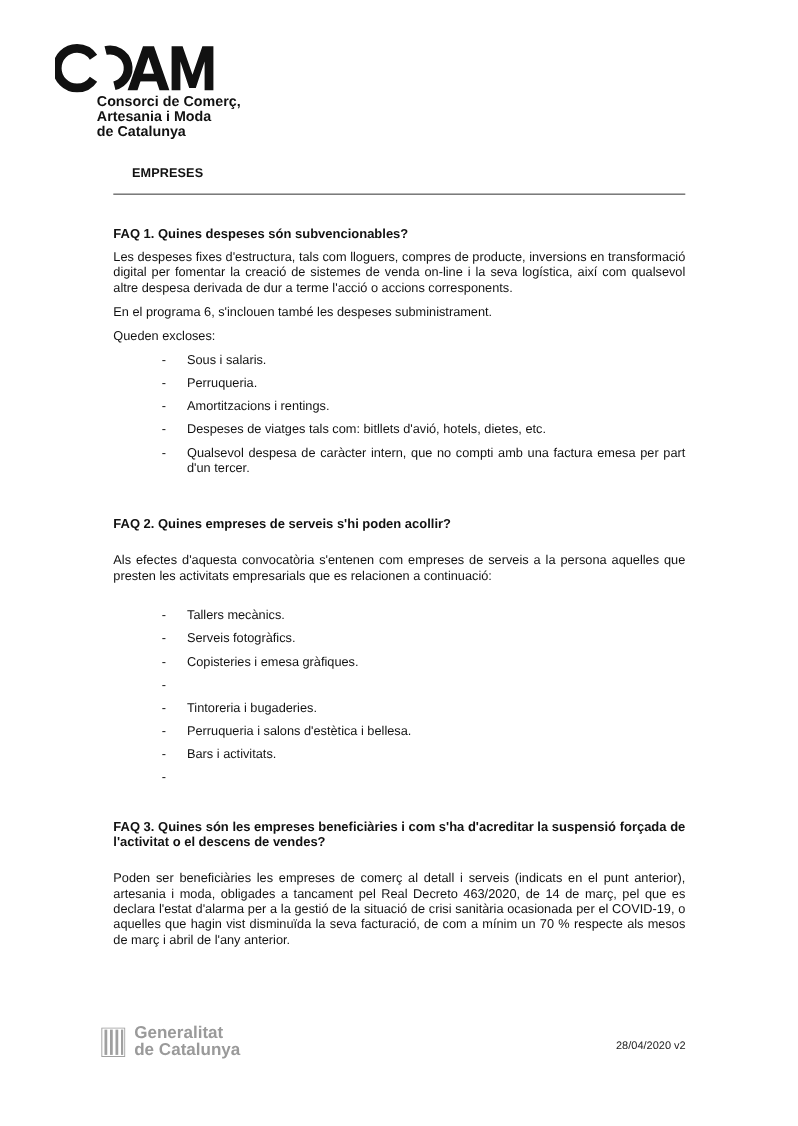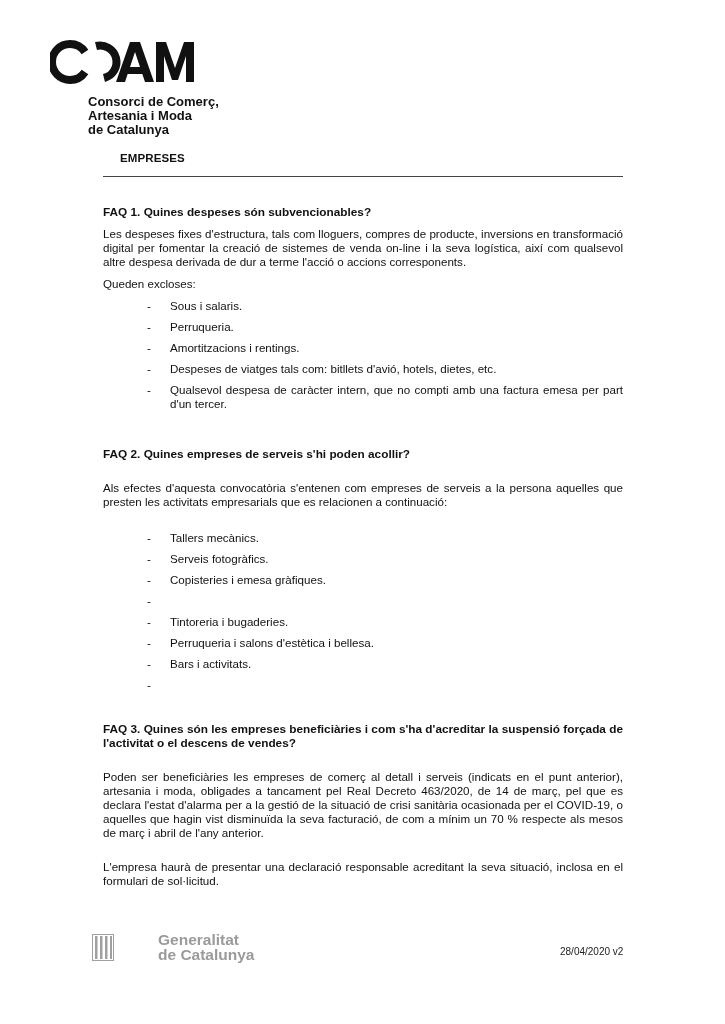--- a/index.html
+++ b/index.html
@@ -4,41 +4,41 @@
 <style>
   html, body { margin: 0; padding: 0; background: #ffffff; }
   body {
     width: 725px; height: 1024px; position: relative; overflow: hidden;
     font-family: "Liberation Sans", sans-serif; color: #111111;
   }
   .logo { position: absolute; left: 50px; top: 40px; }
   .logo-mark { display: flex; align-items: center; height: 44px; }
   .logo-mark svg { display: block; }
   .logo-sub {
-    margin-left: 38px; margin-top: 11px;
+    margin-left: 38px; margin-top: 1px;
     font-weight: bold; font-size: 13px; line-height: 14px; color: #111;
   }
   .section-title {
     position: absolute; left: 103px; top: 152px;
     font-weight: bold; font-size: 11.5px; letter-spacing: 0.1px; padding-left: 17px;
   }
   .rule {
     position: absolute; left: 103px; top: 176px; width: 520px; height: 0;
     border-top: 1px solid #444;
   }
   .content {
     position: absolute; left: 103px; top: 205px; width: 520px;
     font-size: 11.6px; line-height: 14px;
   }
   .faq-q { font-weight: bold; font-size: 11.8px; margin: 0 0 8px 0; }
   p { margin: 0 0 8px 0; text-align: justify; }
   .li-row { display: flex; }
   .li-row .bullet-col { width: 67px; flex: 0 0 67px; padding-left: 44px; box-sizing: border-box; }
   .li-row .text-col { flex: 1; text-align: justify; }
-  .footer-logo { position: absolute; left: 92px; top: 932px; display: flex; align-items: center; gap: 36px; }
+  .footer-logo { position: absolute; left: 92px; top: 932px; display: flex; align-items: center; }
   .footer-logo .emblem { width: 22px; height: 27px; margin-right: 8px; }
   .footer-logo .gen-text { font-weight: bold; font-size: 15.5px; line-height: 15px; color: #9a9a9a; }
   .footer-date { position: absolute; left: 560px; top: 946px; font-size: 10px; color: #222; }
 </style>
 </head>
 <body>
 
 <div class="logo">
   <div class="logo-mark">
     <svg width="145" height="44" viewBox="0 0 145 44">
@@ -63,20 +63,21 @@
 </div>
 
 <div class="section-title">EMPRESES</div>
 <div class="rule"></div>
 
 <div class="content">
 
   <div>
     <div class="faq-q">FAQ 1. Quines despeses són subvencionables?</div>
     <p>Les despeses fixes d'estructura, tals com lloguers, compres de producte, inversions en transformació digital per fomentar la creació de sistemes de venda on-line i la seva logística, així com qualsevol altre despesa derivada de dur a terme l'acció o accions corresponents.</p>
+    <p>En el programa 6, s'inclouen també les despeses subministrament.</p>
     <p>Queden excloses:</p>
     <div>
       <div class="li-row" style="margin-bottom:7px">
           <span class="bullet-col">-</span>
           <span class="text-col">Sous i salaris.</span>
         </div>
       <div class="li-row" style="margin-bottom:7px">
           <span class="bullet-col">-</span>
           <span class="text-col">Perruqueria.</span>
         </div>
@@ -132,21 +133,20 @@
           <span class="bullet-col">-</span>
         </div>
     </div>
   </div>
 
   <div style="height:30px"></div>
 
   <div>
     <div class="faq-q" style="margin-bottom:20px;text-align:justify">FAQ 3. Quines són les empreses beneficiàries i com s'ha d'acreditar la suspensió forçada de l'activitat o el descens de vendes?</div>
     <p style="margin-bottom:20px">Poden ser beneficiàries les empreses de comerç al detall i serveis (indicats en el punt anterior), artesania i moda, obligades a tancament pel Real Decreto 463/2020, de 14 de març, pel que es declara l'estat d'alarma per a la gestió de la situació de crisi sanitària ocasionada per el COVID-19, o aquelles que hagin vist disminuïda la seva facturació, de com a mínim un 70 % respecte als mesos de març i abril de l'any anterior.</p>
-    <p>L'empresa haurà de presentar una declaració responsable acreditant la seva situació, inclosa en el formulari de sol·licitud.</p>
   </div>
 </div>
 
 <div class="footer-logo">
   <svg class="emblem" viewBox="0 0 22 27">
     <rect x="0.5" y="0.5" width="21" height="26" fill="none" stroke="#a0a0a0" stroke-width="1"></rect>
     <rect x="3" y="2" width="2.5" height="23" fill="#a0a0a0"></rect>
     <rect x="8" y="2" width="2.5" height="23" fill="#a0a0a0"></rect>
     <rect x="13" y="2" width="2.5" height="23" fill="#a0a0a0"></rect>
     <rect x="18" y="2" width="2" height="23" fill="#a0a0a0"></rect>

